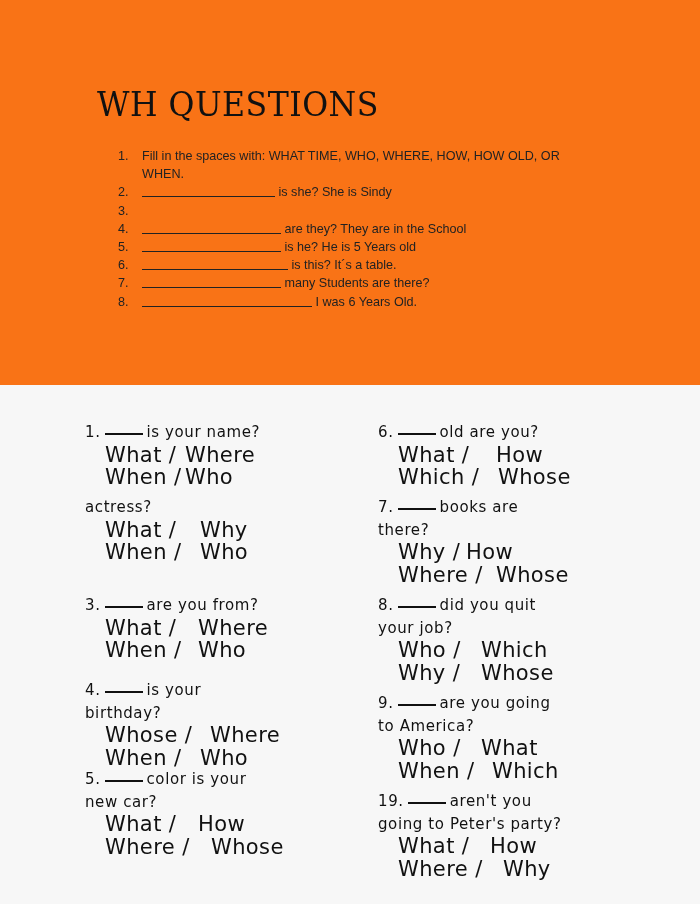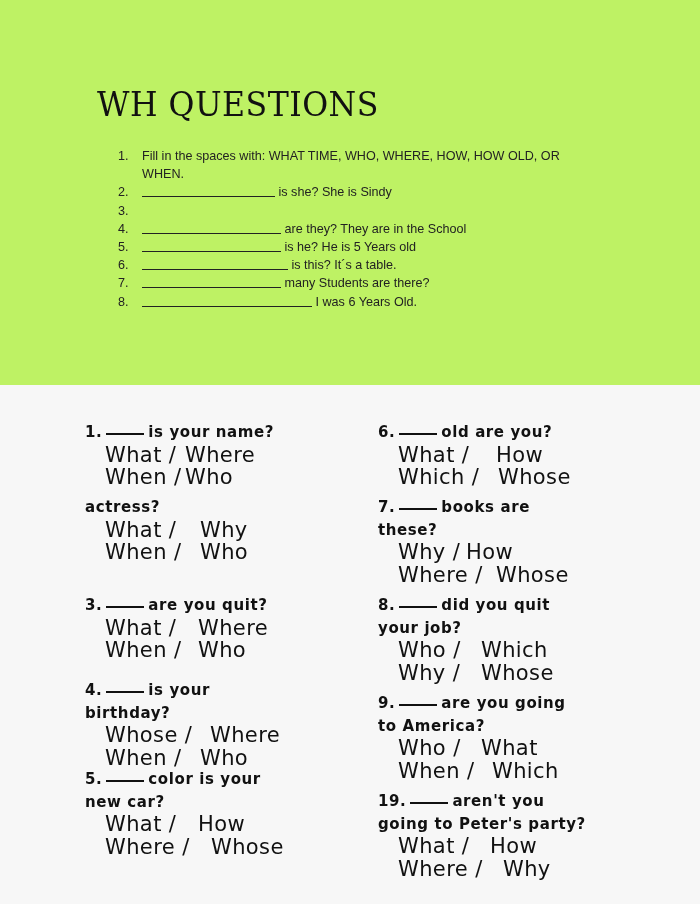--- a/index.html
+++ b/index.html
@@ -1,20 +1,20 @@
 <!DOCTYPE html>
 <html><head>
   <meta charset="utf-8">
   <style>
     html, body { margin: 0; padding: 0; }
     body {
       width: 700px; height: 904px; position: relative; overflow: hidden;
       background: #ffffff; color: #111;
     }
-    .top-section { position: absolute; left: 0; top: 0; width: 700px; height: 385px; background: #bef264; }
+    .top-section { position: absolute; left: 0; top: 0; width: 700px; height: 385px; background: #f97316; }
     .bottom-section { position: absolute; left: 0; top: 385px; width: 700px; height: 519px; background: #f7f7f7; }
 
     .title {
       position: absolute; left: 97px; top: 84px;
       font-family: "DejaVu Serif", "Liberation Serif", serif;
       font-size: 34px; letter-spacing: 0.5px; color: #111; margin: 0; font-weight: normal;
       transform: scaleX(0.93); transform-origin: left top;
     }
 
     .ex1 {
@@ -23,21 +23,21 @@
     }
     .ex1 .row { position: relative; height: 18.2px; line-height: 18.2px; white-space: nowrap; }
     .ex1 .num { position: absolute; left: 0; width: 20px; }
     .ex1 .body { position: absolute; left: 24px; }
     .ex1 .blank { display: inline-block; border-bottom: 1px solid #222; height: 13px; vertical-align: -1px; }
 
     .col { position: absolute; top: 0; font-family: "DejaVu Sans", sans-serif; color: #111; }
     .col-left { left: 85px; width: 280px; }
     .col-right { left: 378px; width: 300px; }
     .q { position: absolute; white-space: nowrap; }
-    .q .stem { font-weight: bold; font-size: 15px; letter-spacing: 0.6px; line-height: 22.5px; display: block; }
+    .q .stem { font-weight: normal; font-size: 15px; letter-spacing: 0.6px; line-height: 22.5px; display: block; }
     .q .opt { font-size: 21px; letter-spacing: 0.4px; line-height: 22.5px; display: block; padding-left: 20px; }
     .q .opt span.b { display: inline-block; }
     .underline { display: inline-block; width: 38px; border-bottom: 2px solid #111; height: 12px; vertical-align: 2px; margin: 0 4px; }
   </style>
 </head>
 <body>
 
 <div class="top-section">
   <h1 class="title">WH QUESTIONS</h1>
 
@@ -89,21 +89,21 @@
       <span class="opt"><span class="b" style="width:80px">When /</span><span>Who</span></span>
     </div>
 
     <div class="q" style="top:111px">
       <span class="stem">actress?</span>
       <span class="opt"><span class="b" style="width:95px">What /</span><span>Why</span></span>
       <span class="opt"><span class="b" style="width:95px">When /</span><span>Who</span></span>
     </div>
 
     <div class="q" style="top:209px">
-      <span class="stem"><span>3.</span><span class="underline"></span><span>are you quit?</span></span>
+      <span class="stem"><span>3.</span><span class="underline"></span><span>are you from?</span></span>
       <span class="opt"><span class="b" style="width:93px">What /</span><span>Where</span></span>
       <span class="opt"><span class="b" style="width:93px">When /</span><span>Who</span></span>
     </div>
 
     <div class="q" style="top:294px">
       <span class="stem"><span>4.</span><span class="underline"></span><span>is your</span></span>
       <span class="stem">birthday?</span>
       <span class="opt"><span class="b" style="width:105px">Whose /</span><span>Where</span></span>
       <span class="opt"><span class="b" style="width:95px">When /</span><span>Who</span></span>
     </div>
@@ -118,21 +118,21 @@
 
   <div class="col col-right">
     <div class="q" style="top:36px">
       <span class="stem"><span>6.</span><span class="underline"></span><span>old are you?</span></span>
       <span class="opt"><span class="b" style="width:98px">What /</span><span>How</span></span>
       <span class="opt"><span class="b" style="width:100px">Which /</span><span>Whose</span></span>
     </div>
 
     <div class="q" style="top:111px">
       <span class="stem"><span>7.</span><span class="underline"></span><span>books are</span></span>
-      <span class="stem">these?</span>
+      <span class="stem">there?</span>
       <span class="opt"><span class="b" style="width:68px">Why /</span><span>How</span></span>
       <span class="opt"><span class="b" style="width:98px">Where /</span><span>Whose</span></span>
     </div>
 
     <div class="q" style="top:209px">
       <span class="stem"><span>8.</span><span class="underline"></span><span>did you quit</span></span>
       <span class="stem">your job?</span>
       <span class="opt"><span class="b" style="width:83px">Who /</span><span>Which</span></span>
       <span class="opt"><span class="b" style="width:83px">Why /</span><span>Whose</span></span>
     </div>

